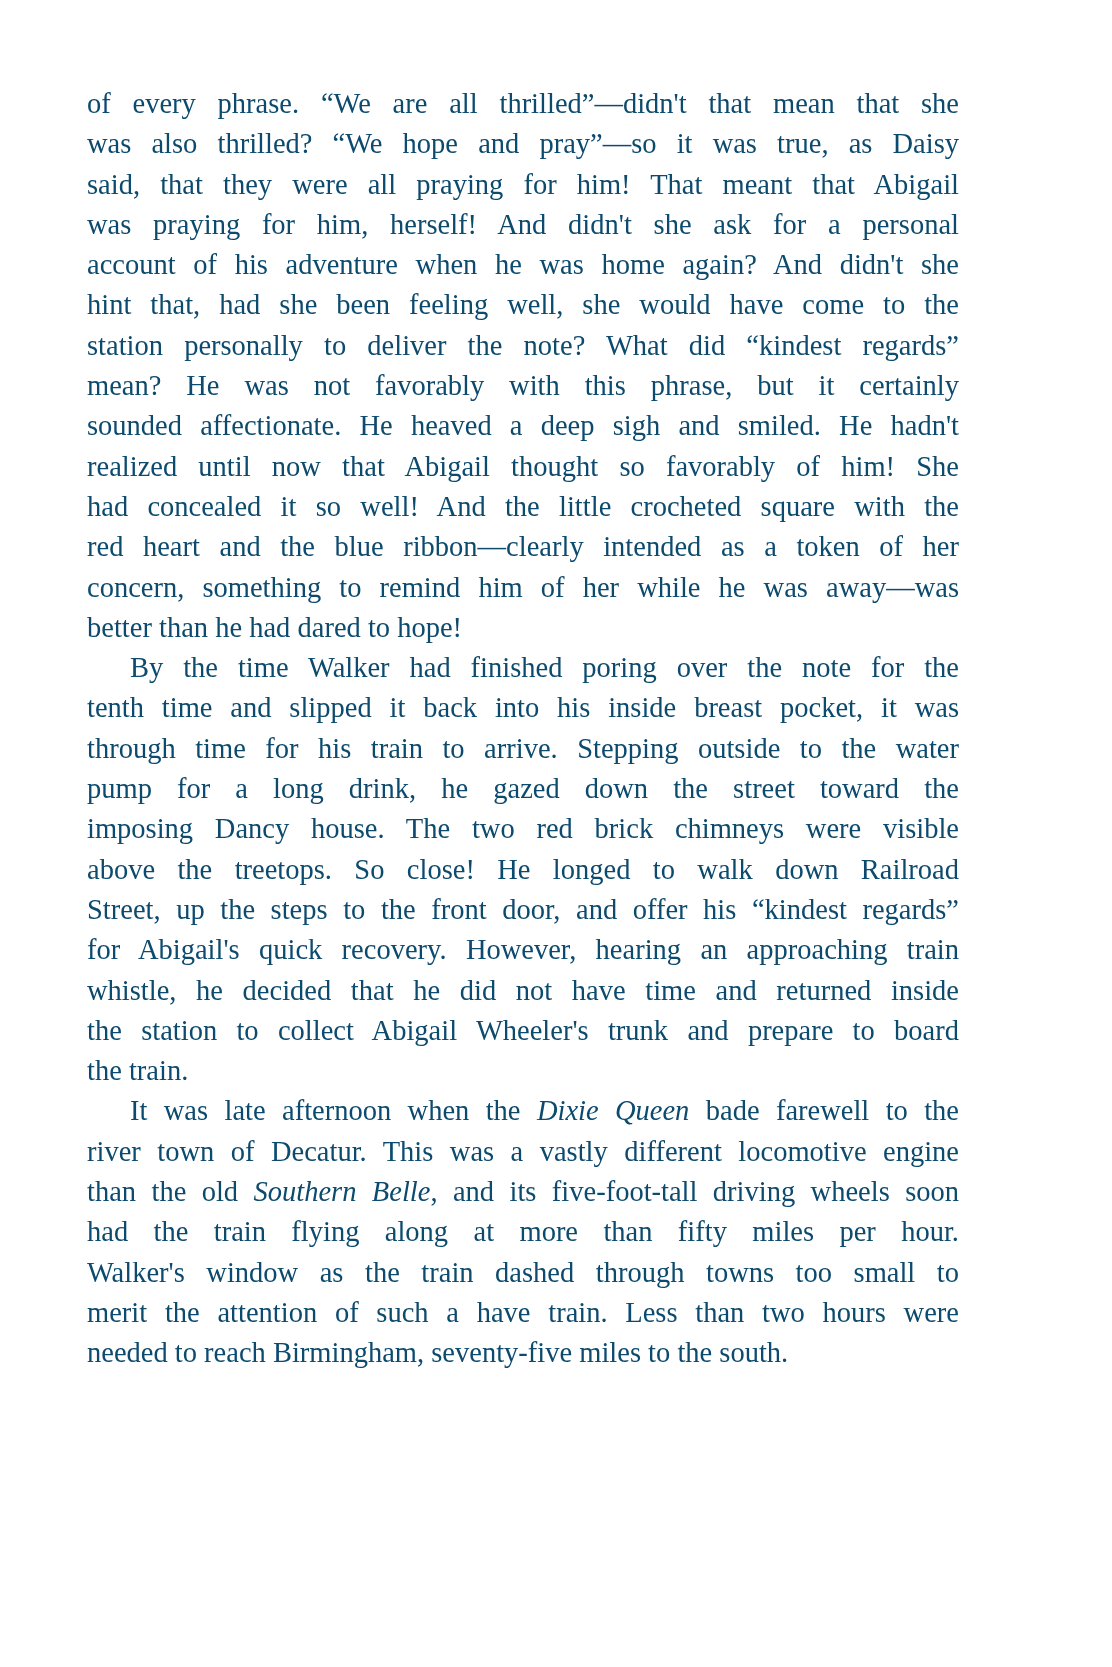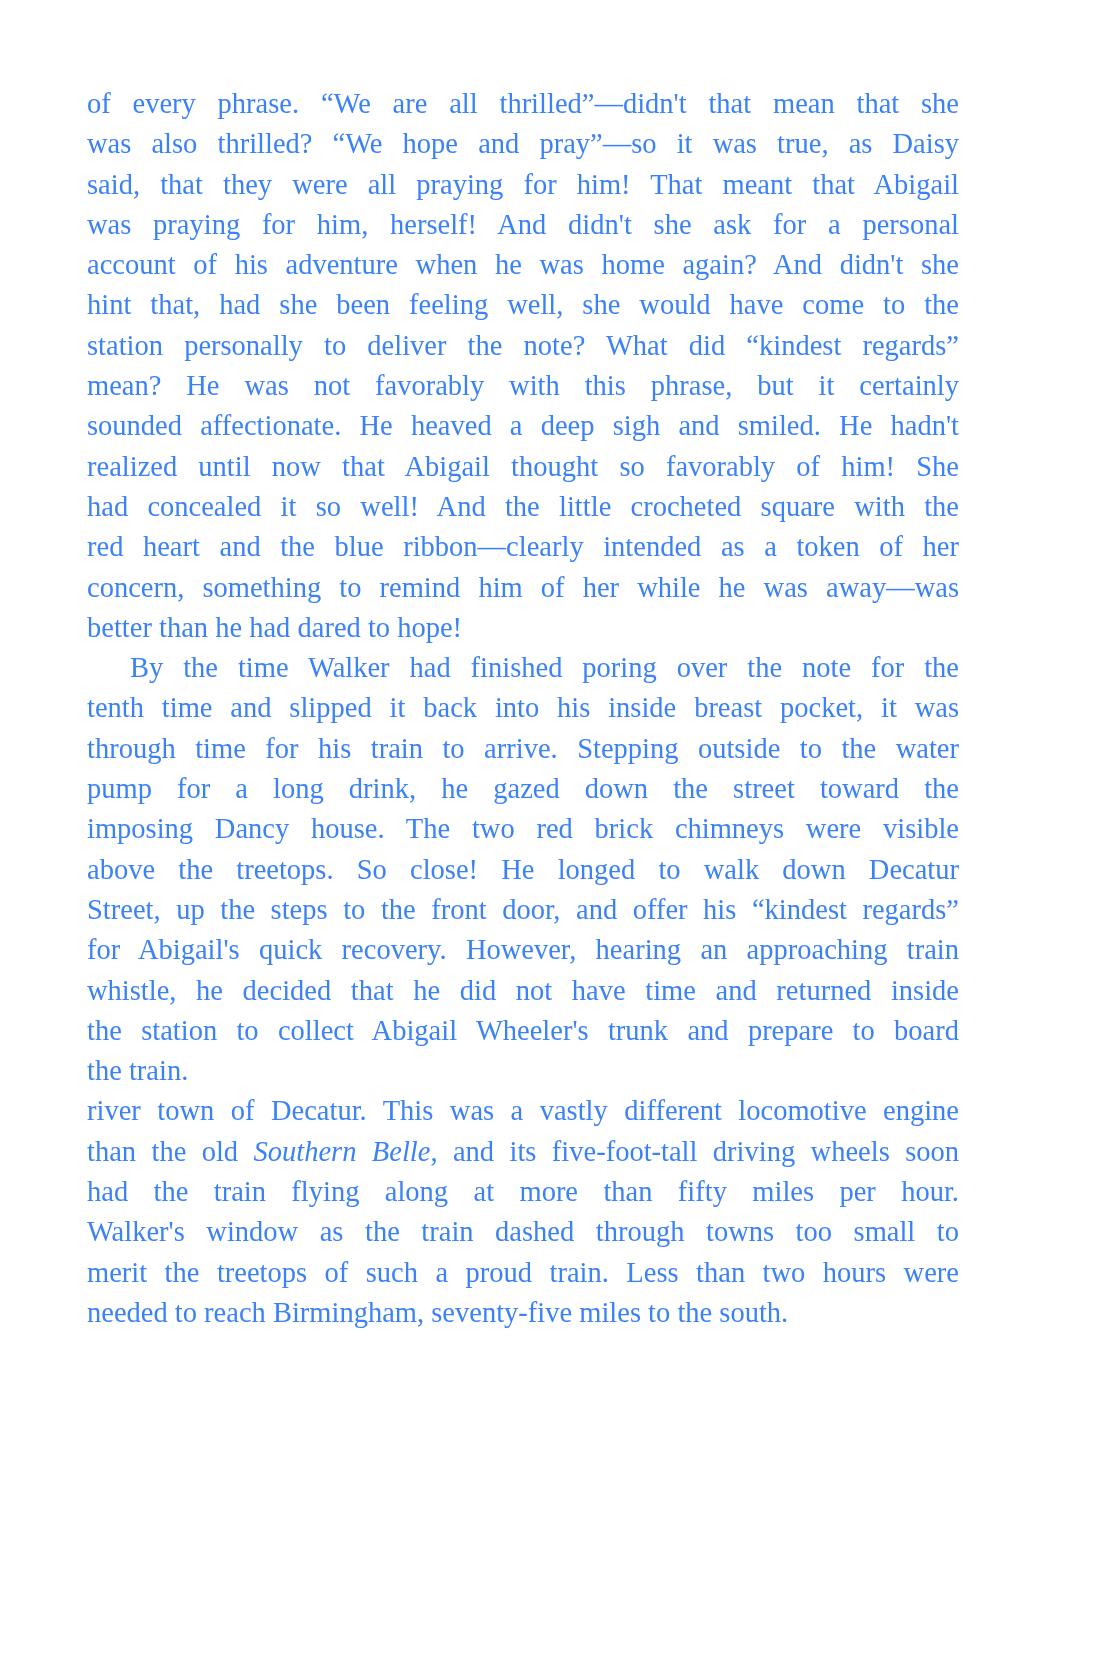--- a/index.html
+++ b/index.html
@@ -4,21 +4,21 @@
 <style>
   html, body { margin: 0; padding: 0; background: #ffffff; }
   body { width: 1112px; height: 1667px; position: relative; overflow: hidden; }
   .page {
     position: absolute;
     left: 87px;
     top: 84px;
     width: 872px;
     font-family: "Liberation Serif", "DejaVu Serif", serif;
     font-size: 28.5px;
-    color: #3b82f6;
+    color: #0c4a6e;
   }
   .para { margin: 0; }
   .line {
     display: block;
     height: 40.3px;
     line-height: 40.3px;
     white-space: nowrap;
     text-align: justify;
     text-align-last: justify;
   }
@@ -45,28 +45,29 @@
       <span class="line"><span>red heart and the blue ribbon—clearly intended as a token of her</span></span>
       <span class="line"><span>concern, something to remind him of her while he was away—was</span></span>
       <span class="line last"><span>better than he had dared to hope!</span></span>
     </div>
     <div class="para">
       <span class="line indent"><span>By the time Walker had finished poring over the note for the</span></span>
       <span class="line"><span>tenth time and slipped it back into his inside breast pocket, it was</span></span>
       <span class="line"><span>through time for his train to arrive. Stepping outside to the water</span></span>
       <span class="line"><span>pump for a long drink, he gazed down the street toward the</span></span>
       <span class="line"><span>imposing Dancy house. The two red brick chimneys were visible</span></span>
-      <span class="line"><span>above the treetops. So close! He longed to walk down Decatur</span></span>
+      <span class="line"><span>above the treetops. So close! He longed to walk down Railroad</span></span>
       <span class="line"><span>Street, up the steps to the front door, and offer his “kindest regards”</span></span>
       <span class="line"><span>for Abigail's quick recovery. However, hearing an approaching train</span></span>
       <span class="line"><span>whistle, he decided that he did not have time and returned inside</span></span>
       <span class="line"><span>the station to collect Abigail Wheeler's trunk and prepare to board</span></span>
       <span class="line last"><span>the train.</span></span>
     </div>
     <div class="para">
+      <span class="line indent"><span>It was late afternoon when the </span><span class="seg-i">Dixie Queen</span><span> bade farewell to the</span></span>
       <span class="line"><span>river town of Decatur. This was a vastly different locomotive engine</span></span>
       <span class="line"><span>than the old </span><span class="seg-i">Southern Belle</span><span>, and its five-foot-tall driving wheels soon</span></span>
       <span class="line"><span>had the train flying along at more than fifty miles per hour.</span></span>
       <span class="line"><span>Walker's window as the train dashed through towns too small to</span></span>
-      <span class="line"><span>merit the treetops of such a proud train. Less than two hours were</span></span>
+      <span class="line"><span>merit the attention of such a have train. Less than two hours were</span></span>
       <span class="line last"><span>needed to reach Birmingham, seventy-five miles to the south.</span></span>
     </div>
   </div>
 
 </body></html>

